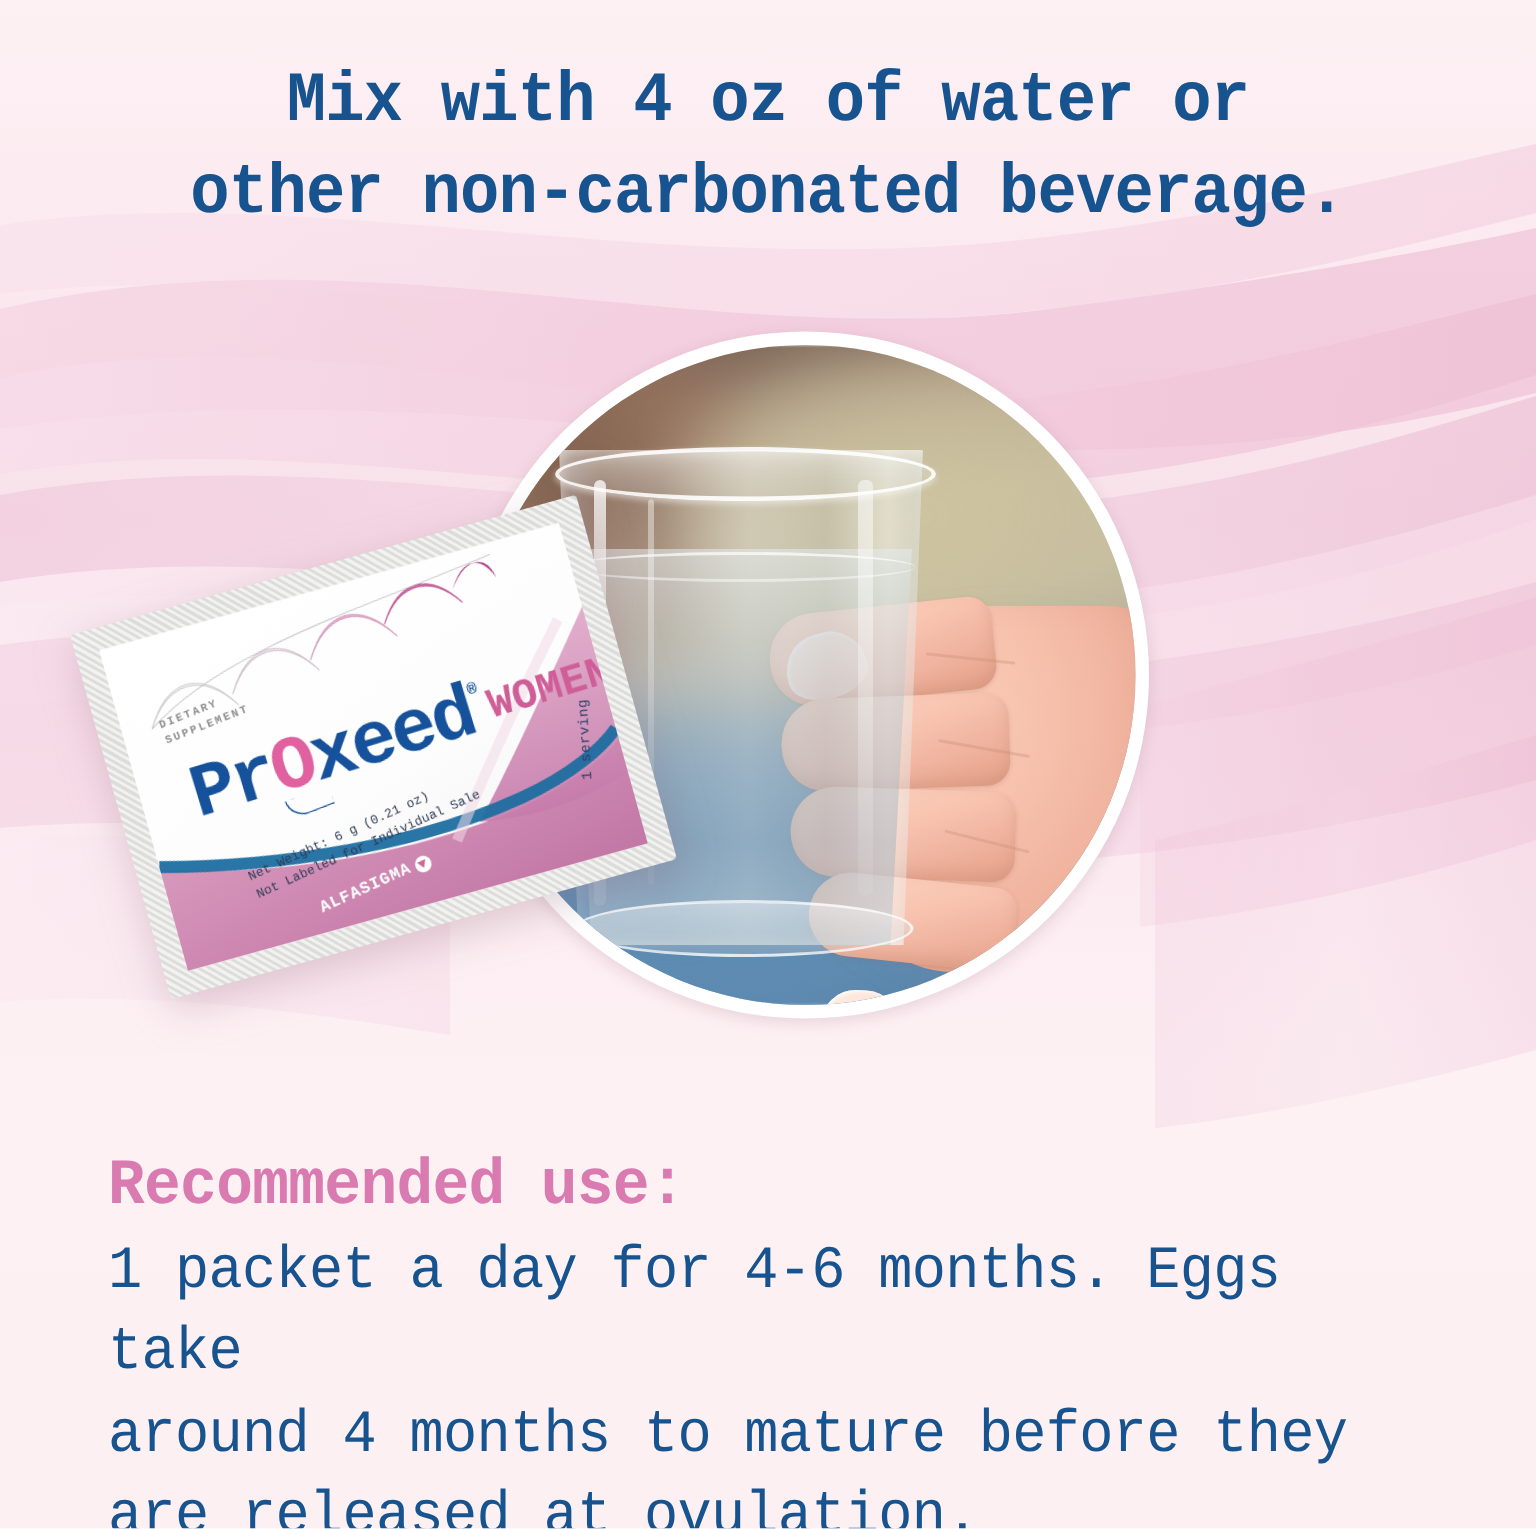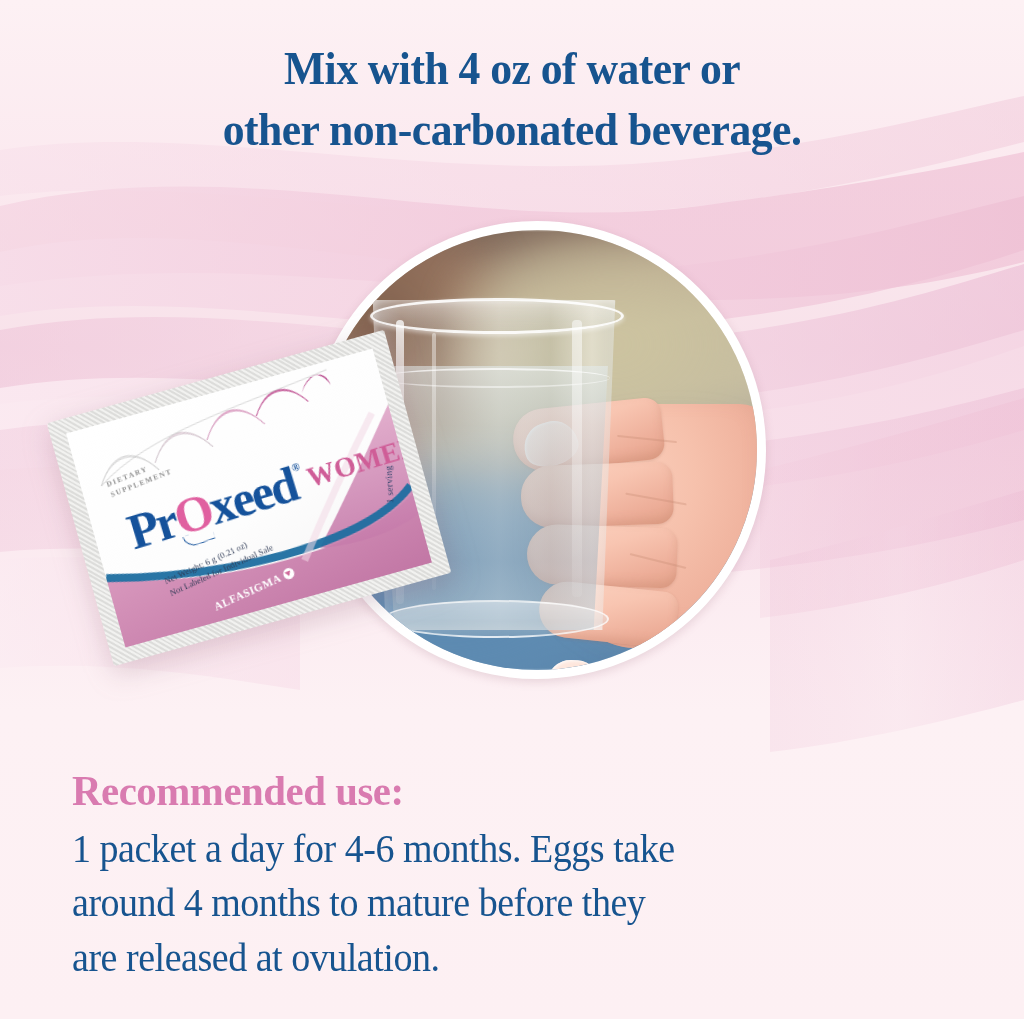--- a/index.html
+++ b/index.html
@@ -7,21 +7,21 @@
     margin: 0;
     padding: 0;
     background: #ffffff;
   }
   .canvas {
     position: relative;
     width: 1024px;
     height: 1019px;
     overflow: hidden;
     background: #fdf1f4;
-    font-family: Liberation Serif, serif;
+    font-family: Liberation Mono, monospace;
     -webkit-font-smoothing: antialiased;
   }
 
   
   .bg-base {
     position: absolute;
     inset: 0;
     background:
       linear-gradient(180deg,
         #fdf1f4 0%,

